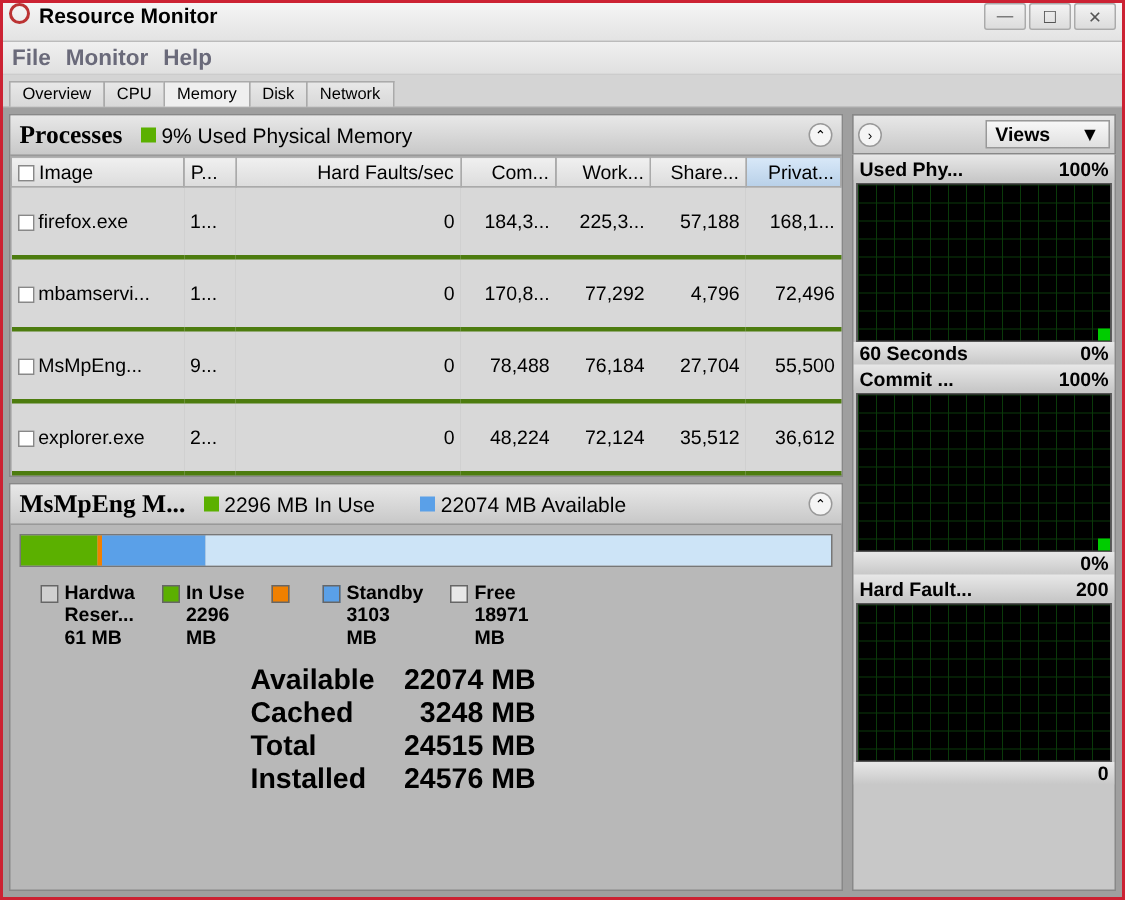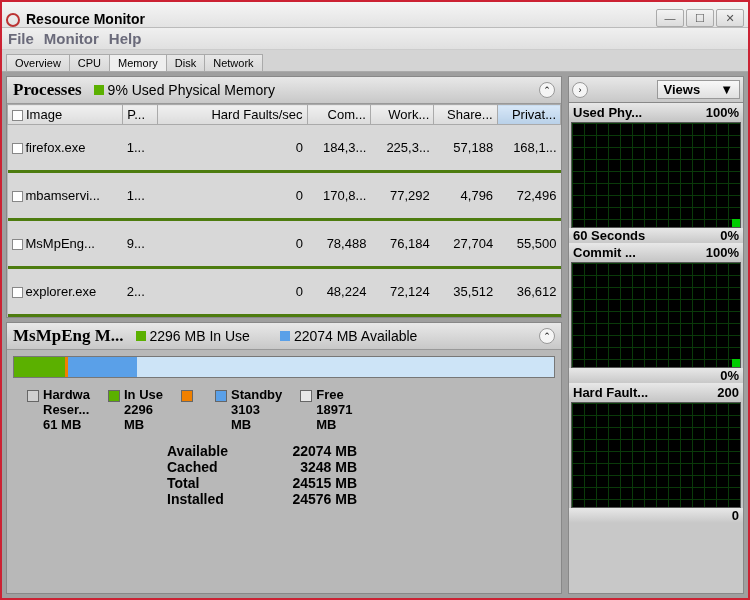--- a/index.html
+++ b/index.html
@@ -1,17 +1,17 @@
 <!DOCTYPE html>
 <html><head>
 <meta charset="utf-8">
 <style>
 * { box-sizing: border-box; margin: 0; padding: 0; font-family: "Segoe UI", Tahoma, sans-serif; }
 body { width: 750px; height: 600px; background: #eee; overflow: hidden; border: 2px solid #c23; }
-.titlebar { height: 26px; background: linear-gradient(#f5f5f5,#e3e3e3); display: flex; align-items: flex-end; padding: 0 4px; border-bottom: 1px solid #bbb; }
+.titlebar { height: 26px; background: linear-gradient(#f5f5f5,#e3e3e3); display: flex; align-items: flex-start; padding: 0 4px; border-bottom: 1px solid #bbb; }
 .titlebar .icon { width: 14px; height: 14px; border: 2px solid #b33; border-radius: 50%; margin-right: 6px; position: relative; }
 .titlebar .title { font-weight: bold; font-size: 14px; }
 .winbtns { margin-left: auto; display: flex; gap: 2px; }
 .winbtn { width: 28px; height: 18px; background: linear-gradient(#f3f3f3,#dcdcdc); border: 1px solid #aaa; border-radius: 2px; display: flex; align-items: center; justify-content: center; font-size: 11px; color: #555; cursor: pointer; }
 .menubar { height: 22px; background: linear-gradient(#f0f0f0,#e0e0e0); display: flex; align-items: center; padding: 0 6px; gap: 10px; font-size: 15px; font-weight: bold; color: #6a6a7a; border-bottom: 1px solid #ccc; }
 .menubar span { cursor: pointer; }
 .tabbar { height: 22px; background: #d4d4d4; display: flex; align-items: flex-end; padding: 0 4px; border-bottom: 1px solid #aaa; }
 .tab { padding: 2px 8px; font-size: 11px; background: linear-gradient(#e8e8e8,#d8d8d8); border: 1px solid #aaa; border-bottom: none; margin-right: -1px; cursor: pointer; }
 .tab.active { background: #efefef; font-weight: normal; }
 .content { display: flex; height: calc(600px - 26px - 22px - 22px - 4px); padding: 4px; gap: 6px; background: #9f9f9f; }
@@ -28,21 +28,21 @@
 td { padding: 15px 4px; border-bottom: 3px solid #4d7c0f; white-space: nowrap; }
 td.r, th.r { text-align: right; }
 tr.row { background: #d8d8d8; }
 .cb { width: 11px; height: 11px; border: 1px solid #888; background: #fff; display: inline-block; vertical-align: middle; margin-right: 3px; }
 .membar { height: 22px; display: flex; margin: 6px; border: 1px solid #777; }
 .membar div { height: 100%; }
 .legend { display: flex; gap: 18px; padding: 4px 20px; font-size: 13px; font-weight: bold; }
 .legend .item { display: flex; }
 .legend .sw { width: 12px; height: 12px; margin-right: 4px; margin-top: 2px; border: 1px solid #666; flex-shrink: 0; }
 .legend .txt { line-height: 1.15; }
-.stats { padding: 6px 0 6px 160px; font-size: 14px; font-weight: bold; }
+.stats { padding: 6px 0 6px 160px; font-size: 19px; font-weight: bold; }
 .stats .row2 { display: flex; }
 .stats .lab { width: 90px; }
 .stats .val { width: 100px; text-align: right; }
 .right-top { background: linear-gradient(#e8e8e8,#c8c8c8); padding: 3px; display: flex; align-items: center; border: 1px solid #888; }
 .right-top .exp { width: 16px; height: 16px; border: 1px solid #999; border-radius: 50%; background: #f5f5f5; display: flex; align-items: center; justify-content: center; font-size: 9px; cursor: pointer; }
 .right-top .views { margin-left: auto; background: linear-gradient(#f8f8f8,#e0e0e0); border: 1px solid #999; padding: 1px 6px; font-size: 13px; font-weight: bold; display: flex; align-items: center; gap: 20px; cursor: pointer; }
 .graph { background: #000; border: 1px solid #555; height: 106px; margin: 2px 2px 0 2px; position: relative; background-image: linear-gradient(#0a3a0a 1px, transparent 1px), linear-gradient(90deg, #0a3a0a 1px, transparent 1px); background-size: 12px 12px; }
 .graph .spike { position: absolute; bottom: 0; right: 0; width: 8px; background: #0c0; }
 .glabel { display: flex; justify-content: space-between; padding: 0 4px; font-size: 13px; font-weight: bold; background: linear-gradient(#e8e8e8,#c8c8c8); }
 .gtitle { display: flex; justify-content: space-between; padding: 2px 4px 0 4px; font-size: 13px; font-weight: bold; background: linear-gradient(#e8e8e8,#c8c8c8); }

